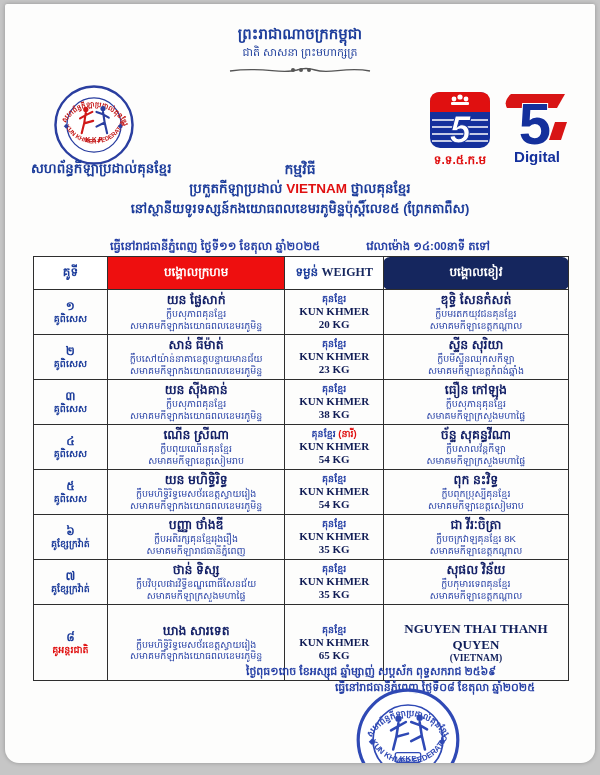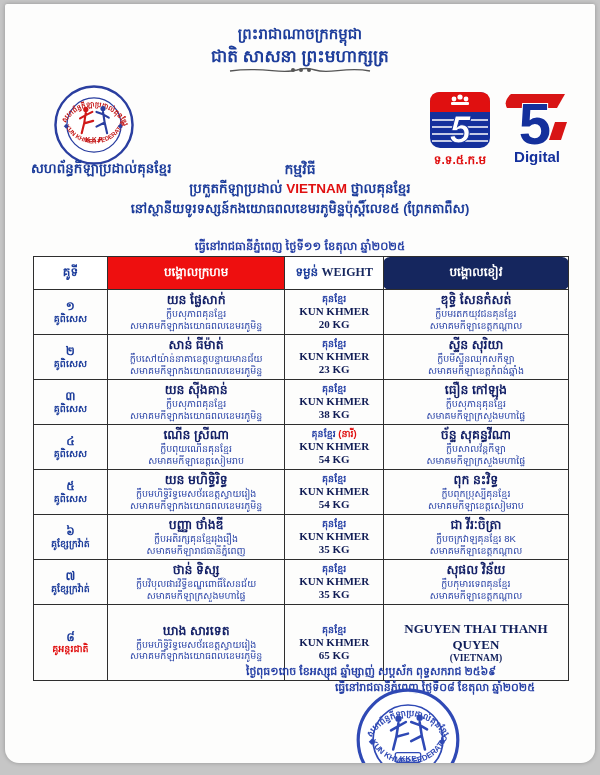--- a/index.html
+++ b/index.html
@@ -10,21 +10,21 @@
     -webkit-font-smoothing:antialiased;
   }
   .page{
     position:absolute;left:5px;top:4px;right:5px;bottom:12px;
     background:#fdfdfc;border-radius:2px 2px 14px 14px;overflow:hidden;
     box-shadow:0 0 4px rgba(0,0,0,.25);
   }
   .abs{position:absolute;}
   .ctr{left:0;right:0;text-align:center;}
   .kingdom1{top:20px;font-size:15px;font-weight:bold;color:#1d3d9b;}
-  .kingdom2{top:41px;font-size:17px;font-weight:bold;color:#1d3d9b;}
+  .kingdom2{top:41px;font-size:11px;font-weight:normal;color:#1d3d9b;}
   .ornament{top:58px;}
   .kkf-logo{left:48px;top:80px;width:82px;height:82px;}
   .tv5-logo{left:422px;top:86px;width:66px;height:78px;}
   .d5-logo{left:492px;top:84px;width:76px;height:78px;}
   .fed-line{left:26px;top:156px;font-size:13.5px;font-weight:bold;color:#1d3d9b;}
   .program{top:156px;font-size:14px;font-weight:bold;color:#1d3d9b;}
   .event{top:176px;font-size:13.5px;font-weight:bold;color:#1d3d9b;}
   .event .red-word{color:#e01010;}
   .venue{top:196px;font-size:13px;font-weight:bold;color:#1d3d9b;}
   .lunar{top:218px;font-size:11.5px;font-weight:bold;color:#2741a6;}
@@ -39,21 +39,21 @@
   tr.hdr th{font-size:12px;font-weight:bold;padding:0;}
   th.h-pair{background:#ffffff;color:#1d3d9b;}
   th.h-red{background:#ee0f0f;color:#ffffff;}
   th.h-weight{background:#ffffff;color:#1d3d9b;}
   th.h-weight .w-en{color:#15265e;font-family:"Liberation Serif",serif;}
   th.h-blue{background:#15265e;color:#ffffff;border-radius:7px;}
   tr.fight{height:45px;}
   tr.fight.tall{height:76px;}
   .pair-no{font-size:12px;font-weight:bold;color:#1d3d9b;line-height:14px;}
   .pair-type{font-size:9.5px;font-weight:bold;color:#1d3d9b;line-height:12px;}
-  .pair-type.intl{color:#e01010;font-family:Liberation Mono, monospace;}
+  .pair-type.intl{color:#e01010;}
   .f-name{font-size:12.5px;font-weight:bold;color:#121f66;line-height:15px;white-space:nowrap;}
   .f-club,.f-assoc{font-size:9.5px;color:#2741a6;line-height:11.5px;white-space:nowrap;}
   .w-kh{font-size:9.5px;font-weight:bold;color:#2741a6;line-height:12px;}
   .w-kh .w-note{color:#e01010;}
   .w-en-line{font-size:11px;font-weight:bold;color:#101c55;font-family:"Liberation Serif",serif;line-height:13px;}
   .w-kg{font-size:11px;font-weight:bold;color:#101c55;font-family:"Liberation Serif",serif;line-height:13px;}
   .f-name-en{font-size:13px;font-weight:bold;color:#0f1e5a;font-family:"Liberation Serif",serif;line-height:16px;}
   .f-country{font-size:9.5px;font-weight:bold;color:#0f1e5a;font-family:"Liberation Serif",serif;line-height:11px;}
   
   .foot1{top:660px;right:18px;left:160px;text-align:center;font-size:11px;font-weight:bold;color:#2741a6;}
@@ -134,20 +134,21 @@
   <div class="abs fed-line">សហព័ន្ធកីឡាប្រដាល់គុនខ្មែរ</div>
   <div class="abs ctr program">កម្មវិធី</div>
   <div class="abs ctr event">
     <span>ប្រកួតកីឡាប្រដាល់</span>
     <span class="red-word">VIETNAM</span>
     <span>ថ្នាលគុនខ្មែរ</span>
   </div>
   <div class="abs ctr venue">នៅស្ថានីយទូរទស្សន៍កងយោធពលខេមរភូមិន្ទប៉ុស្តិ៍លេខ៥ (ព្រែកតាពឺស)</div>
   <div class="abs ctr dateline">
     <span>ធ្វើនៅរាជធានីភ្នំពេញ ថ្ងៃទី១១ ខែតុលា ឆ្នាំ២០២៥</span>
+    <span>វេលាម៉ោង ១៤:00នាទី តទៅ</span>
   </div>
 
   <div class="fight-table-wrap">
     <table class="fights">
       <colgroup>
           <col class="c1">
           <col class="c2">
           <col class="c3">
           <col class="c4">
         </colgroup>

